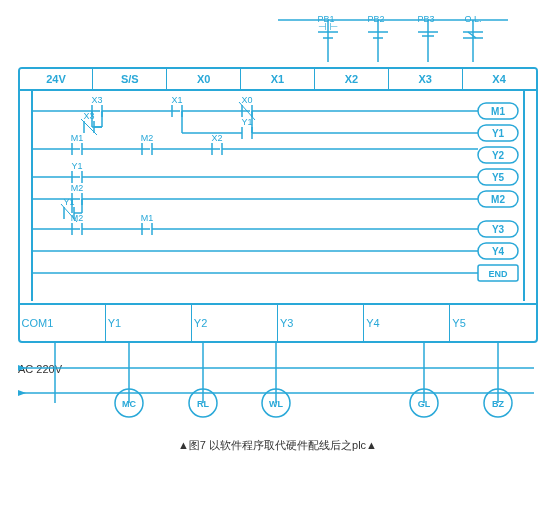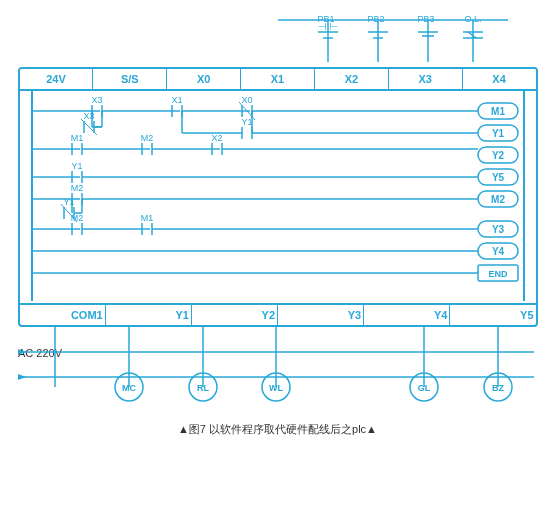--- a/index.html
+++ b/index.html
@@ -52,26 +52,26 @@
     .ladder-svg {
       width: 100%;
     }
     
     .footer-row {
       display: flex;
       border-top: 2px solid #29a8d8;
     }
     .footer-cell {
       flex: 1;
-      text-align: right;
-      padding: 4px 2px;
+      text-align: left;
+      padding: 12px 2px;
       border-right: 1px solid #29a8d8;
       color: #29a8d8;
       font-size: 11px;
-      font-weight: bold;
+      font-weight: normal;
     }
     .footer-cell:last-child { border-right: none; }
     .caption {
       text-align: center;
       margin-top: 18px;
       color: #333;
       font-size: 11px;
     }
   </style>
 </head>

